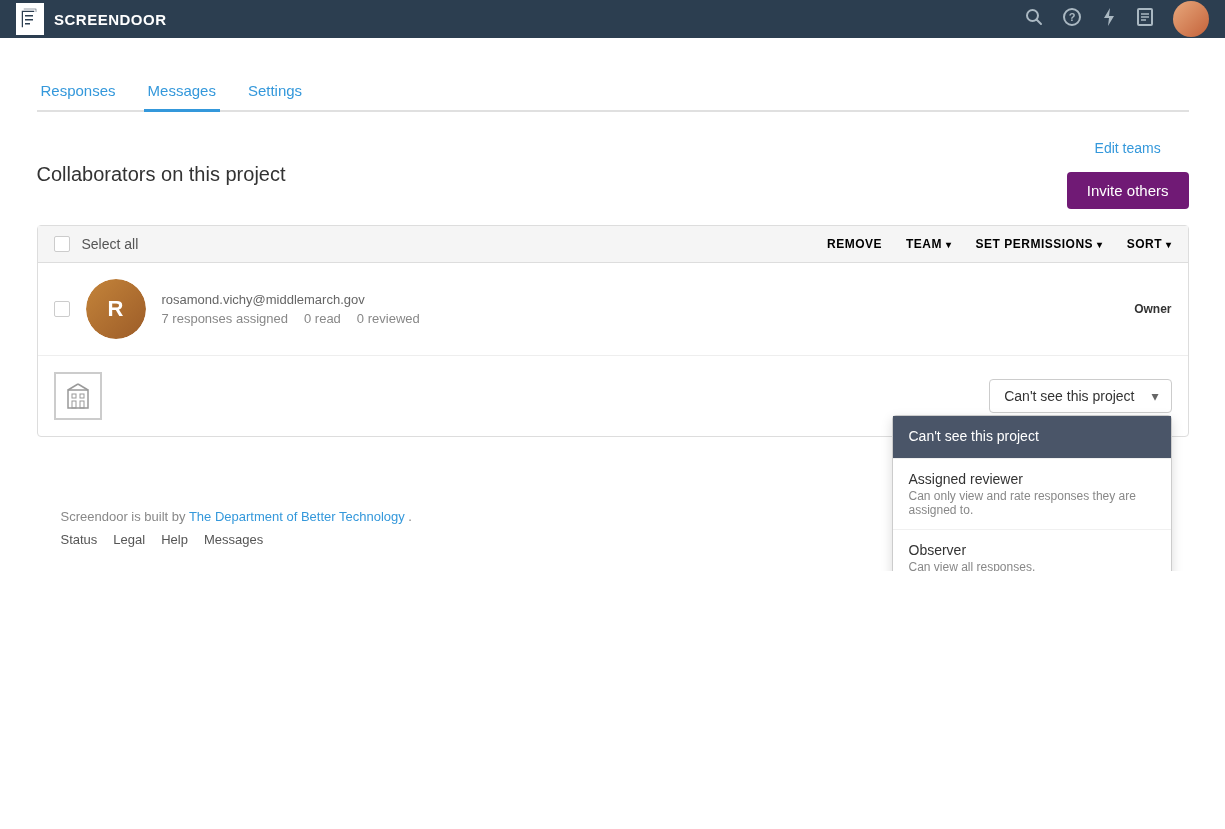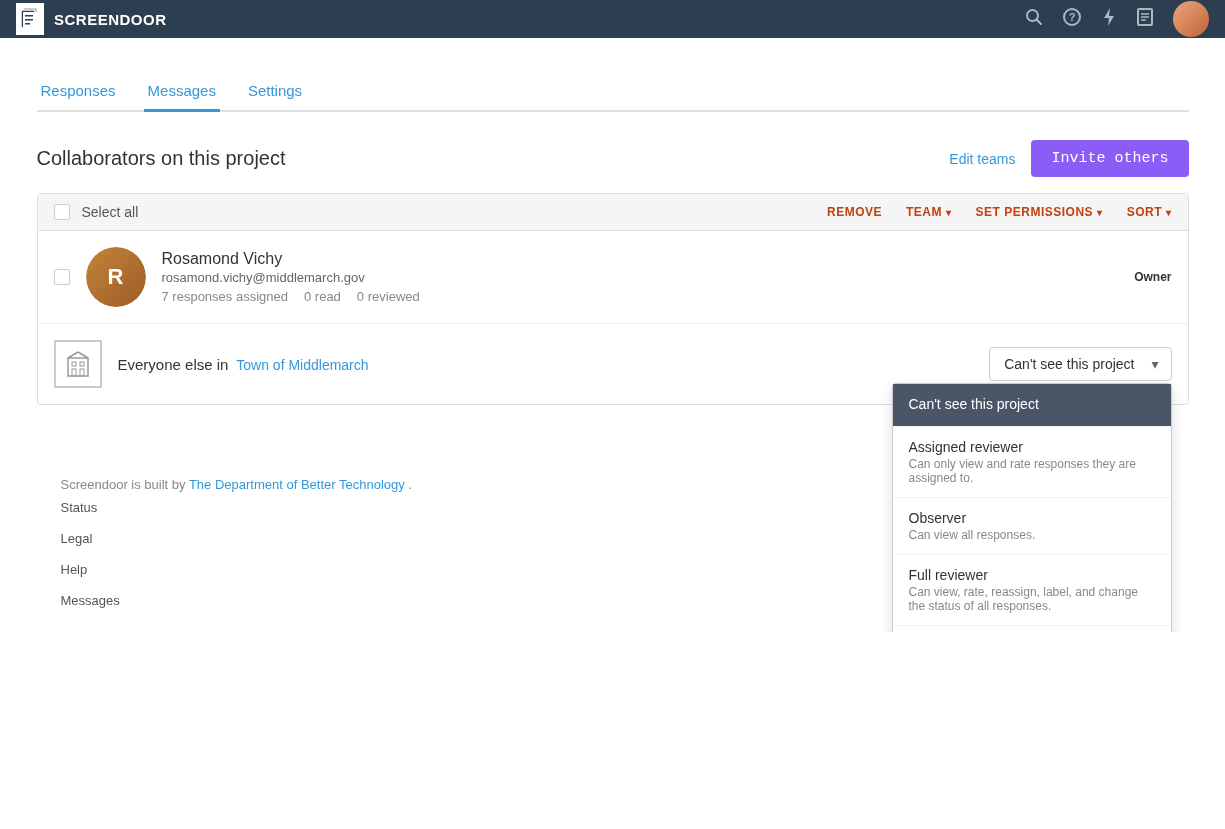--- a/index.html
+++ b/index.html
@@ -148,36 +148,36 @@
     }
     .collab-title {
       font-size: 20px;
       font-weight: 400;
       color: #333;
     }
     .collab-actions {
       display: flex;
       align-items: center;
       gap: 16px;
+      flex-direction: column;
     }
     .edit-teams-link {
       color: #3498db;
       cursor: pointer;
       font-size: 14px;
       text-decoration: none;
     }
     .invite-others-btn {
-      background: #8b5cf6;
+      background: #701a75;
       color: #fff;
       border: none;
       border-radius: 4px;
       padding: 10px 20px;
       font-size: 15px;
       cursor: pointer;
-      font-family: Liberation Mono, monospace;
     }
 
     
     .collab-table {
       border: 1px solid #ddd;
       border-radius: 4px;
       overflow: visible;
     }
     .table-header {
       background: #f5f5f5;
@@ -189,21 +189,21 @@
     }
     .table-header-actions {
       margin-left: auto;
       display: flex;
       align-items: center;
       gap: 24px;
     }
     .th-label {
       font-size: 12px;
       font-weight: 600;
-      color: #c2410c;
+      color: #000000;
       letter-spacing: 0.5px;
       text-transform: uppercase;
       display: flex;
       align-items: center;
       gap: 4px;
       cursor: pointer;
     }
     .th-label .caret { font-size: 10px; }
 
     .collab-row {
@@ -312,21 +312,21 @@
     }
 
     
     .footer {
       margin-top: 48px;
       padding: 24px;
       font-size: 13px;
       color: #888;
     }
     .footer a { color: #3498db; text-decoration: none; }
-    .footer-links { display: flex; gap: 16px; margin-top: 8px; flex-direction: column; }
+    .footer-links { display: flex; gap: 16px; margin-top: 8px; }
     .footer-links a { color: #555; }
     .top-avatar-img {
       width: 36px;
       height: 36px;
       border-radius: 50%;
       background: linear-gradient(135deg, #e8a87c, #c4623a);
     }
   </style>
 </head>
 <body>
@@ -416,21 +416,20 @@
           </span>
         </div>
       </div>
 
       <div class="collab-row">
         <div class="checkbox"></div>
         <div class="collab-avatar">
           <div style="width:60px;height:60px;border-radius:50%;background:linear-gradient(135deg,#c4843a,#9c5c28);display:flex;align-items:center;justify-content:center;color:white;font-size:22px;font-weight:bold;">R</div>
         </div>
         <div class="collab-info">
-          <div class="collab-name">Rosamond Vichy</div>
           <div class="collab-email">rosamond.vichy@middlemarch.gov</div>
           <div class="collab-stats">
             <span>7 responses assigned</span>
             <span>0 read</span>
             <span>0 reviewed</span>
           </div>
         </div>
         <div class="collab-role">Owner</div>
       </div>
 
@@ -438,24 +437,20 @@
         <div class="building-icon">
           <svg width="28" height="28" viewBox="0 0 28 28" fill="none">
             <rect x="4" y="8" width="20" height="18" stroke="#999" stroke-width="1.5" fill="none"></rect>
             <rect x="8" y="12" width="4" height="4" stroke="#999" stroke-width="1" fill="none"></rect>
             <rect x="16" y="12" width="4" height="4" stroke="#999" stroke-width="1" fill="none"></rect>
             <rect x="8" y="19" width="4" height="7" stroke="#999" stroke-width="1" fill="none"></rect>
             <rect x="16" y="19" width="4" height="7" stroke="#999" stroke-width="1" fill="none"></rect>
             <line x1="4" y1="8" x2="14" y2="2" stroke="#999" stroke-width="1.5"></line>
             <line x1="24" y1="8" x2="14" y2="2" stroke="#999" stroke-width="1.5"></line>
           </svg>
-        </div>
-        <div class="collab-info">
-          <span class="everyone-text">Everyone else in</span>
-          <a class="town-link" style="margin-left:4px;">Town of Middlemarch</a>
         </div>
 
         <div class="permission-dropdown" style="margin-left:auto;">
           <div class="dropdown-trigger">
             <span>Can't see this project</span>
             <span class="caret-icon">▾</span>
           </div>
 
           <div class="dropdown-menu">
             <div class="dropdown-item selected">

